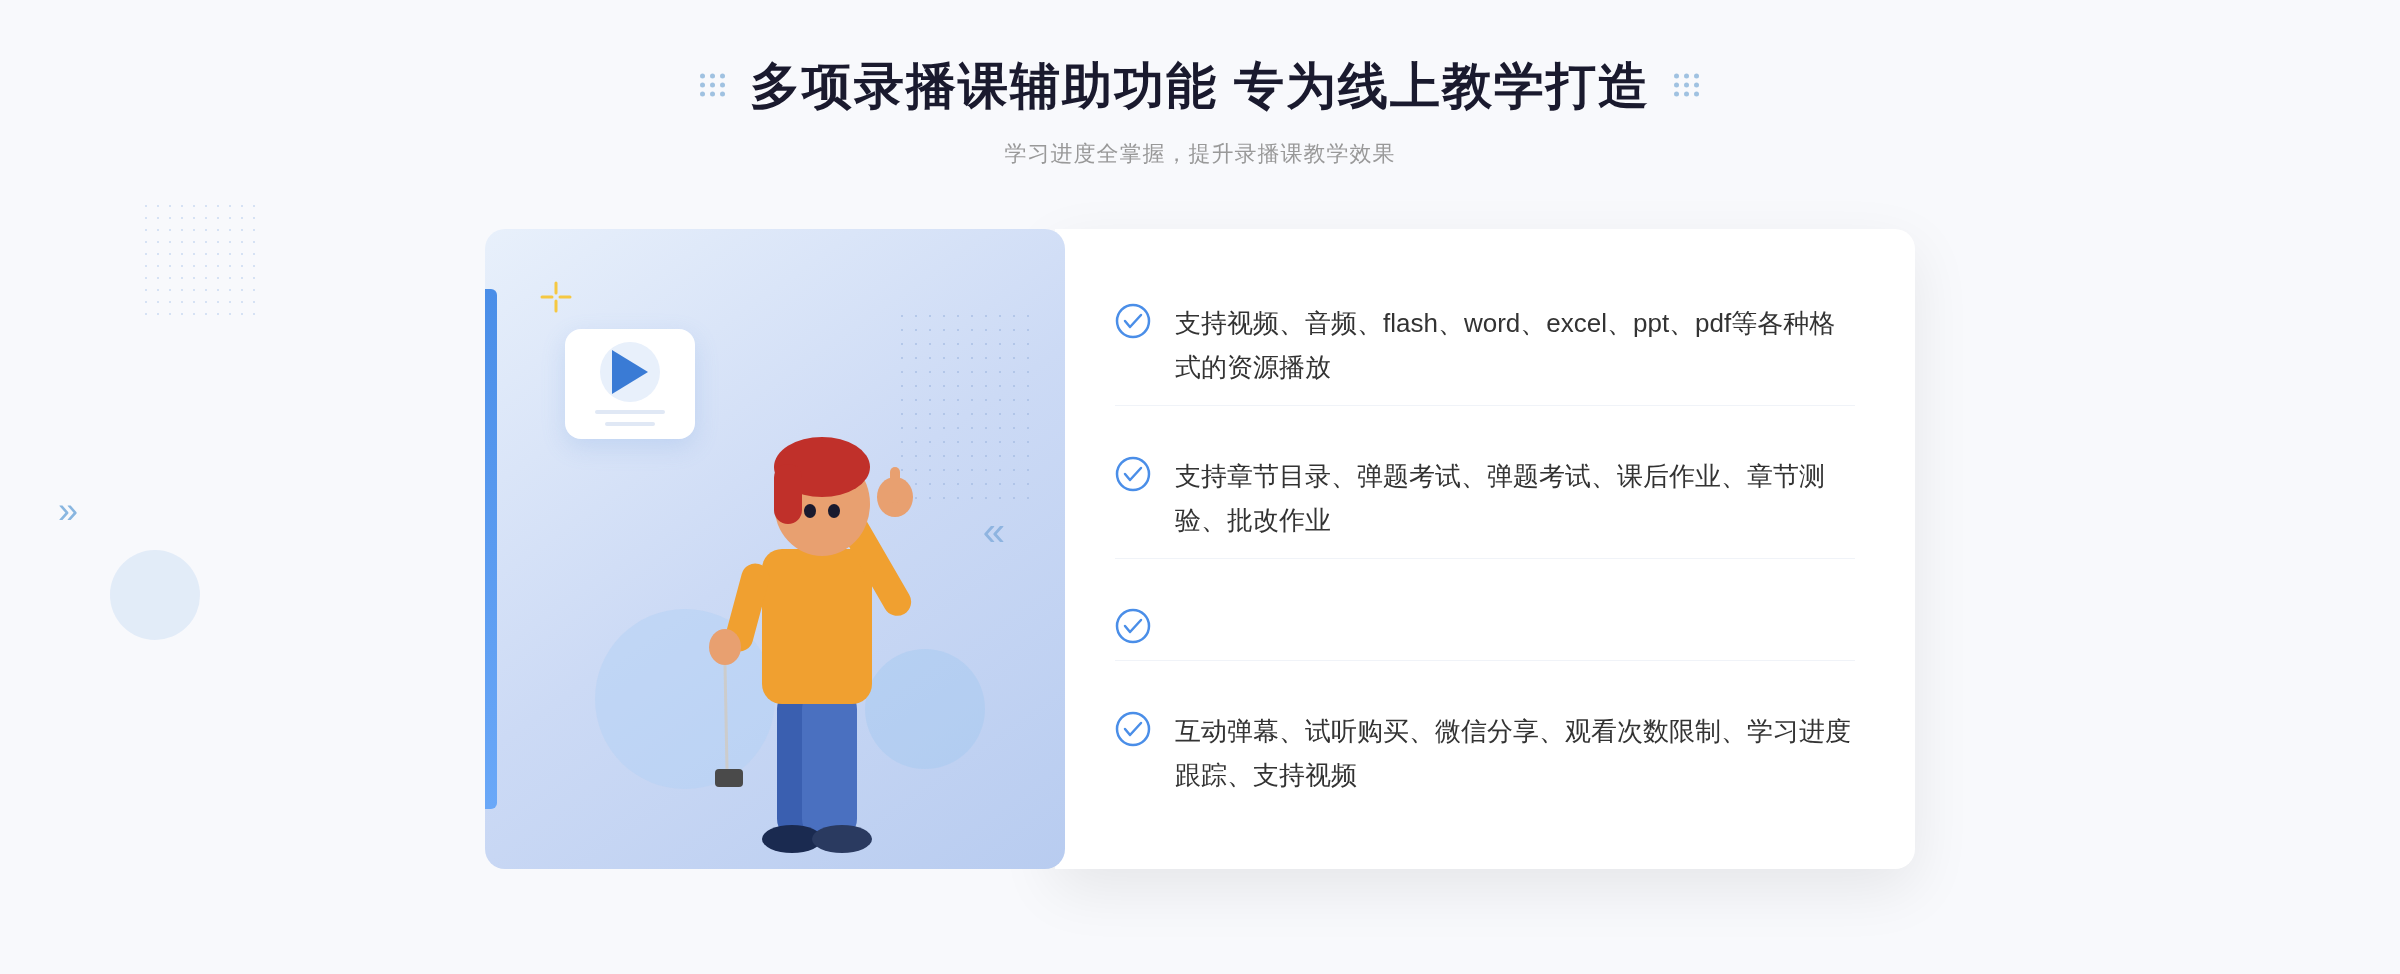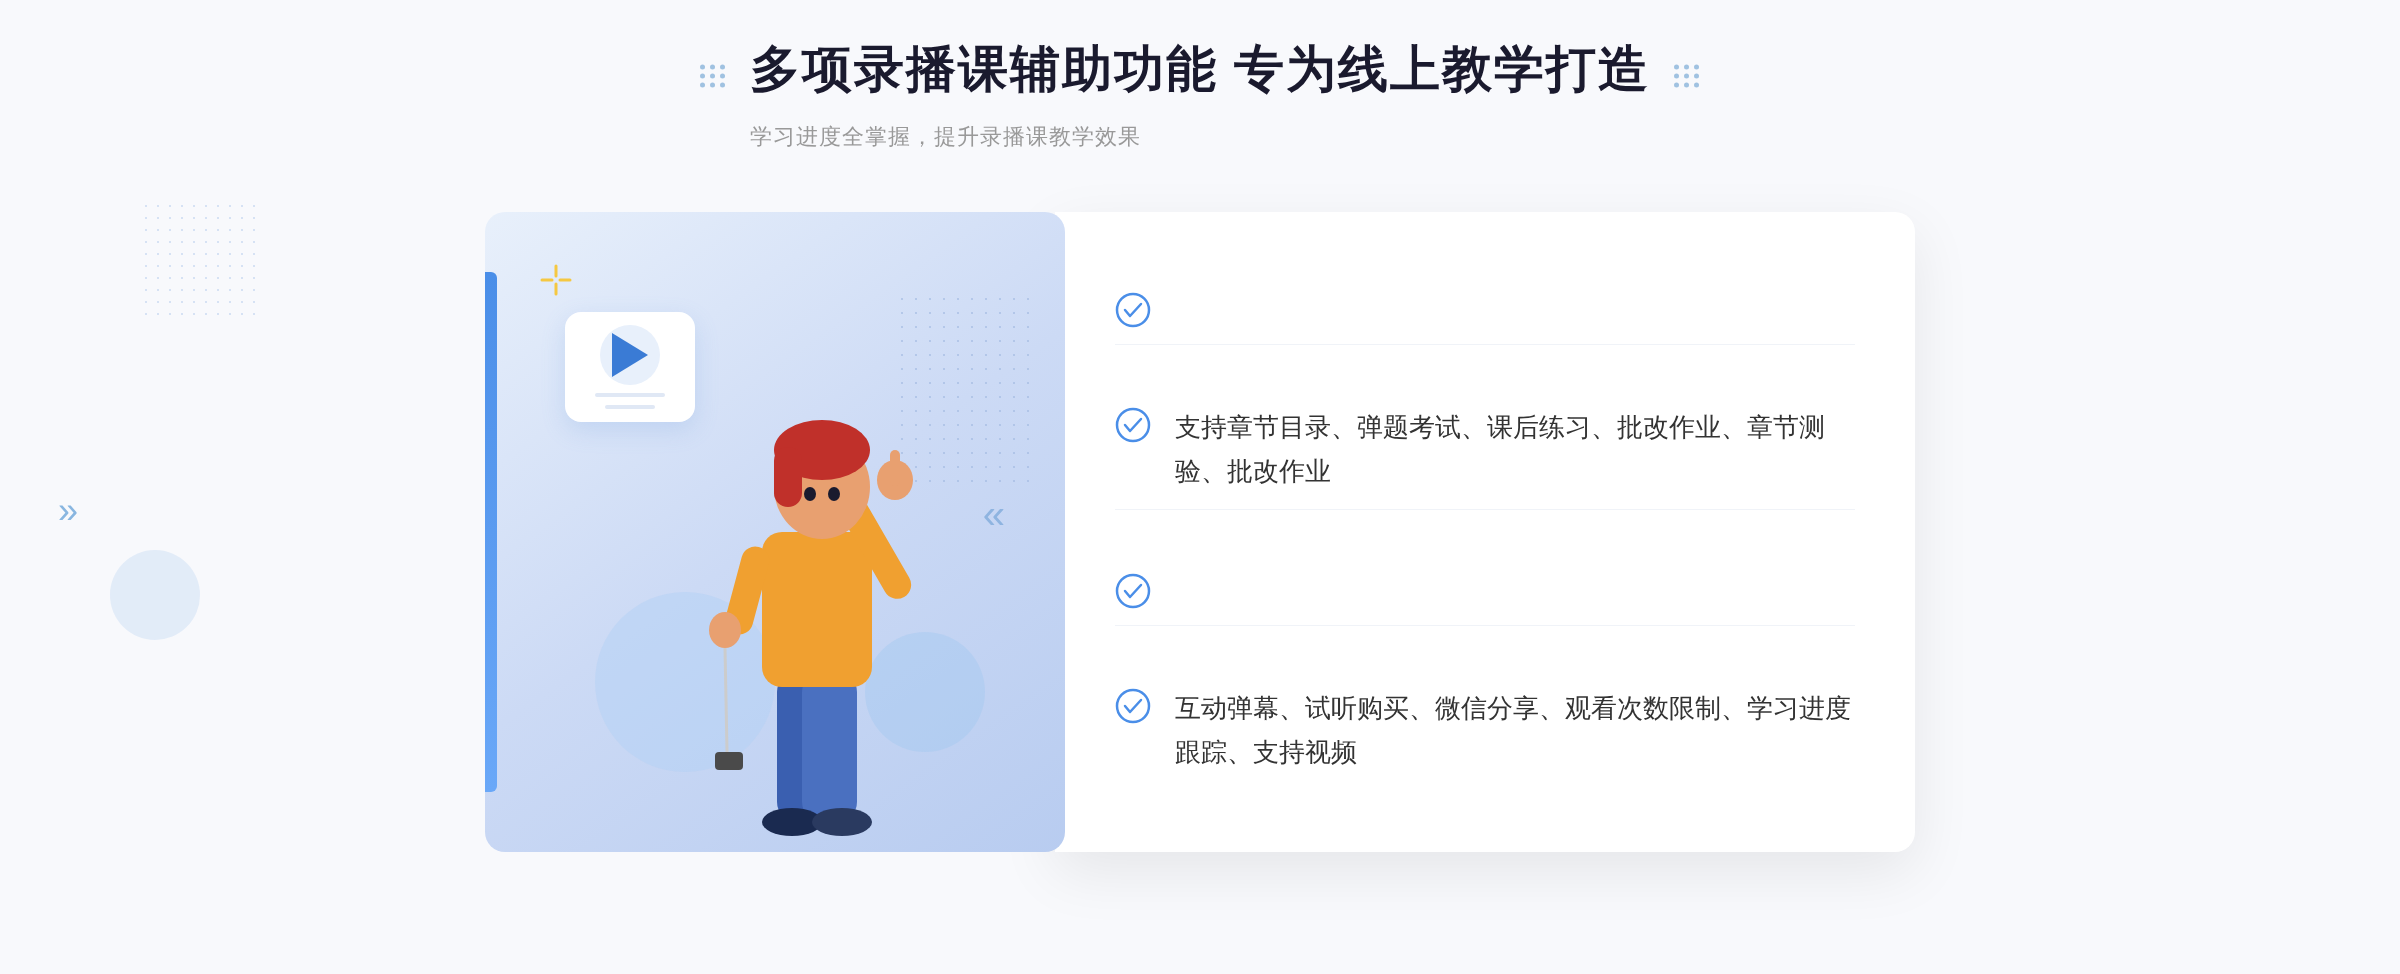--- a/index.html
+++ b/index.html
@@ -64,22 +64,22 @@
       position: absolute;
       left: 58px;
       top: 490px;
       color: #5b9bd5;
       font-size: 36px;
       opacity: 0.7;
     }
 
     
     .header {
-      padding-top: 36px;
-      text-align: left;
+      padding-top: 53px;
+      text-align: center;
       position: relative;
     }
 
     .header-title-row {
       display: flex;
       align-items: center;
       justify-content: center;
       gap: 16px;
     }
 
@@ -392,30 +392,31 @@
 
     <div class="features-panel">
 
       <div class="feature-item">
         <div class="check-icon">
           <svg viewBox="0 0 36 36" fill="none" xmlns="http://www.w3.org/2000/svg">
             <circle cx="18" cy="18" r="16" stroke="#4a8ee8" stroke-width="2.5"></circle>
             <polyline points="10,18 15,24 26,12" stroke="#4a8ee8" stroke-width="2.5" stroke-linecap="round" stroke-linejoin="round" fill="none"></polyline>
           </svg>
         </div>
+        <span class="feature-text">支持视频、音频、flash、word、excel、ppt、pdf等各种格式的资源播放</span>
       </div>
 
       <div class="feature-item">
         <div class="check-icon">
           <svg viewBox="0 0 36 36" fill="none" xmlns="http://www.w3.org/2000/svg">
             <circle cx="18" cy="18" r="16" stroke="#4a8ee8" stroke-width="2.5"></circle>
             <polyline points="10,18 15,24 26,12" stroke="#4a8ee8" stroke-width="2.5" stroke-linecap="round" stroke-linejoin="round" fill="none"></polyline>
           </svg>
         </div>
-        <span class="feature-text">支持章节目录、弹题考试、课后练习、批改作业、章节测验、批改作业</span>
+        <span class="feature-text">支持章节目录、弹题考试、弹题考试、课后作业、章节测验、批改作业</span>
       </div>
 
       <div class="feature-item">
         <div class="check-icon">
           <svg viewBox="0 0 36 36" fill="none" xmlns="http://www.w3.org/2000/svg">
             <circle cx="18" cy="18" r="16" stroke="#4a8ee8" stroke-width="2.5"></circle>
             <polyline points="10,18 15,24 26,12" stroke="#4a8ee8" stroke-width="2.5" stroke-linecap="round" stroke-linejoin="round" fill="none"></polyline>
           </svg>
         </div>
       </div>

